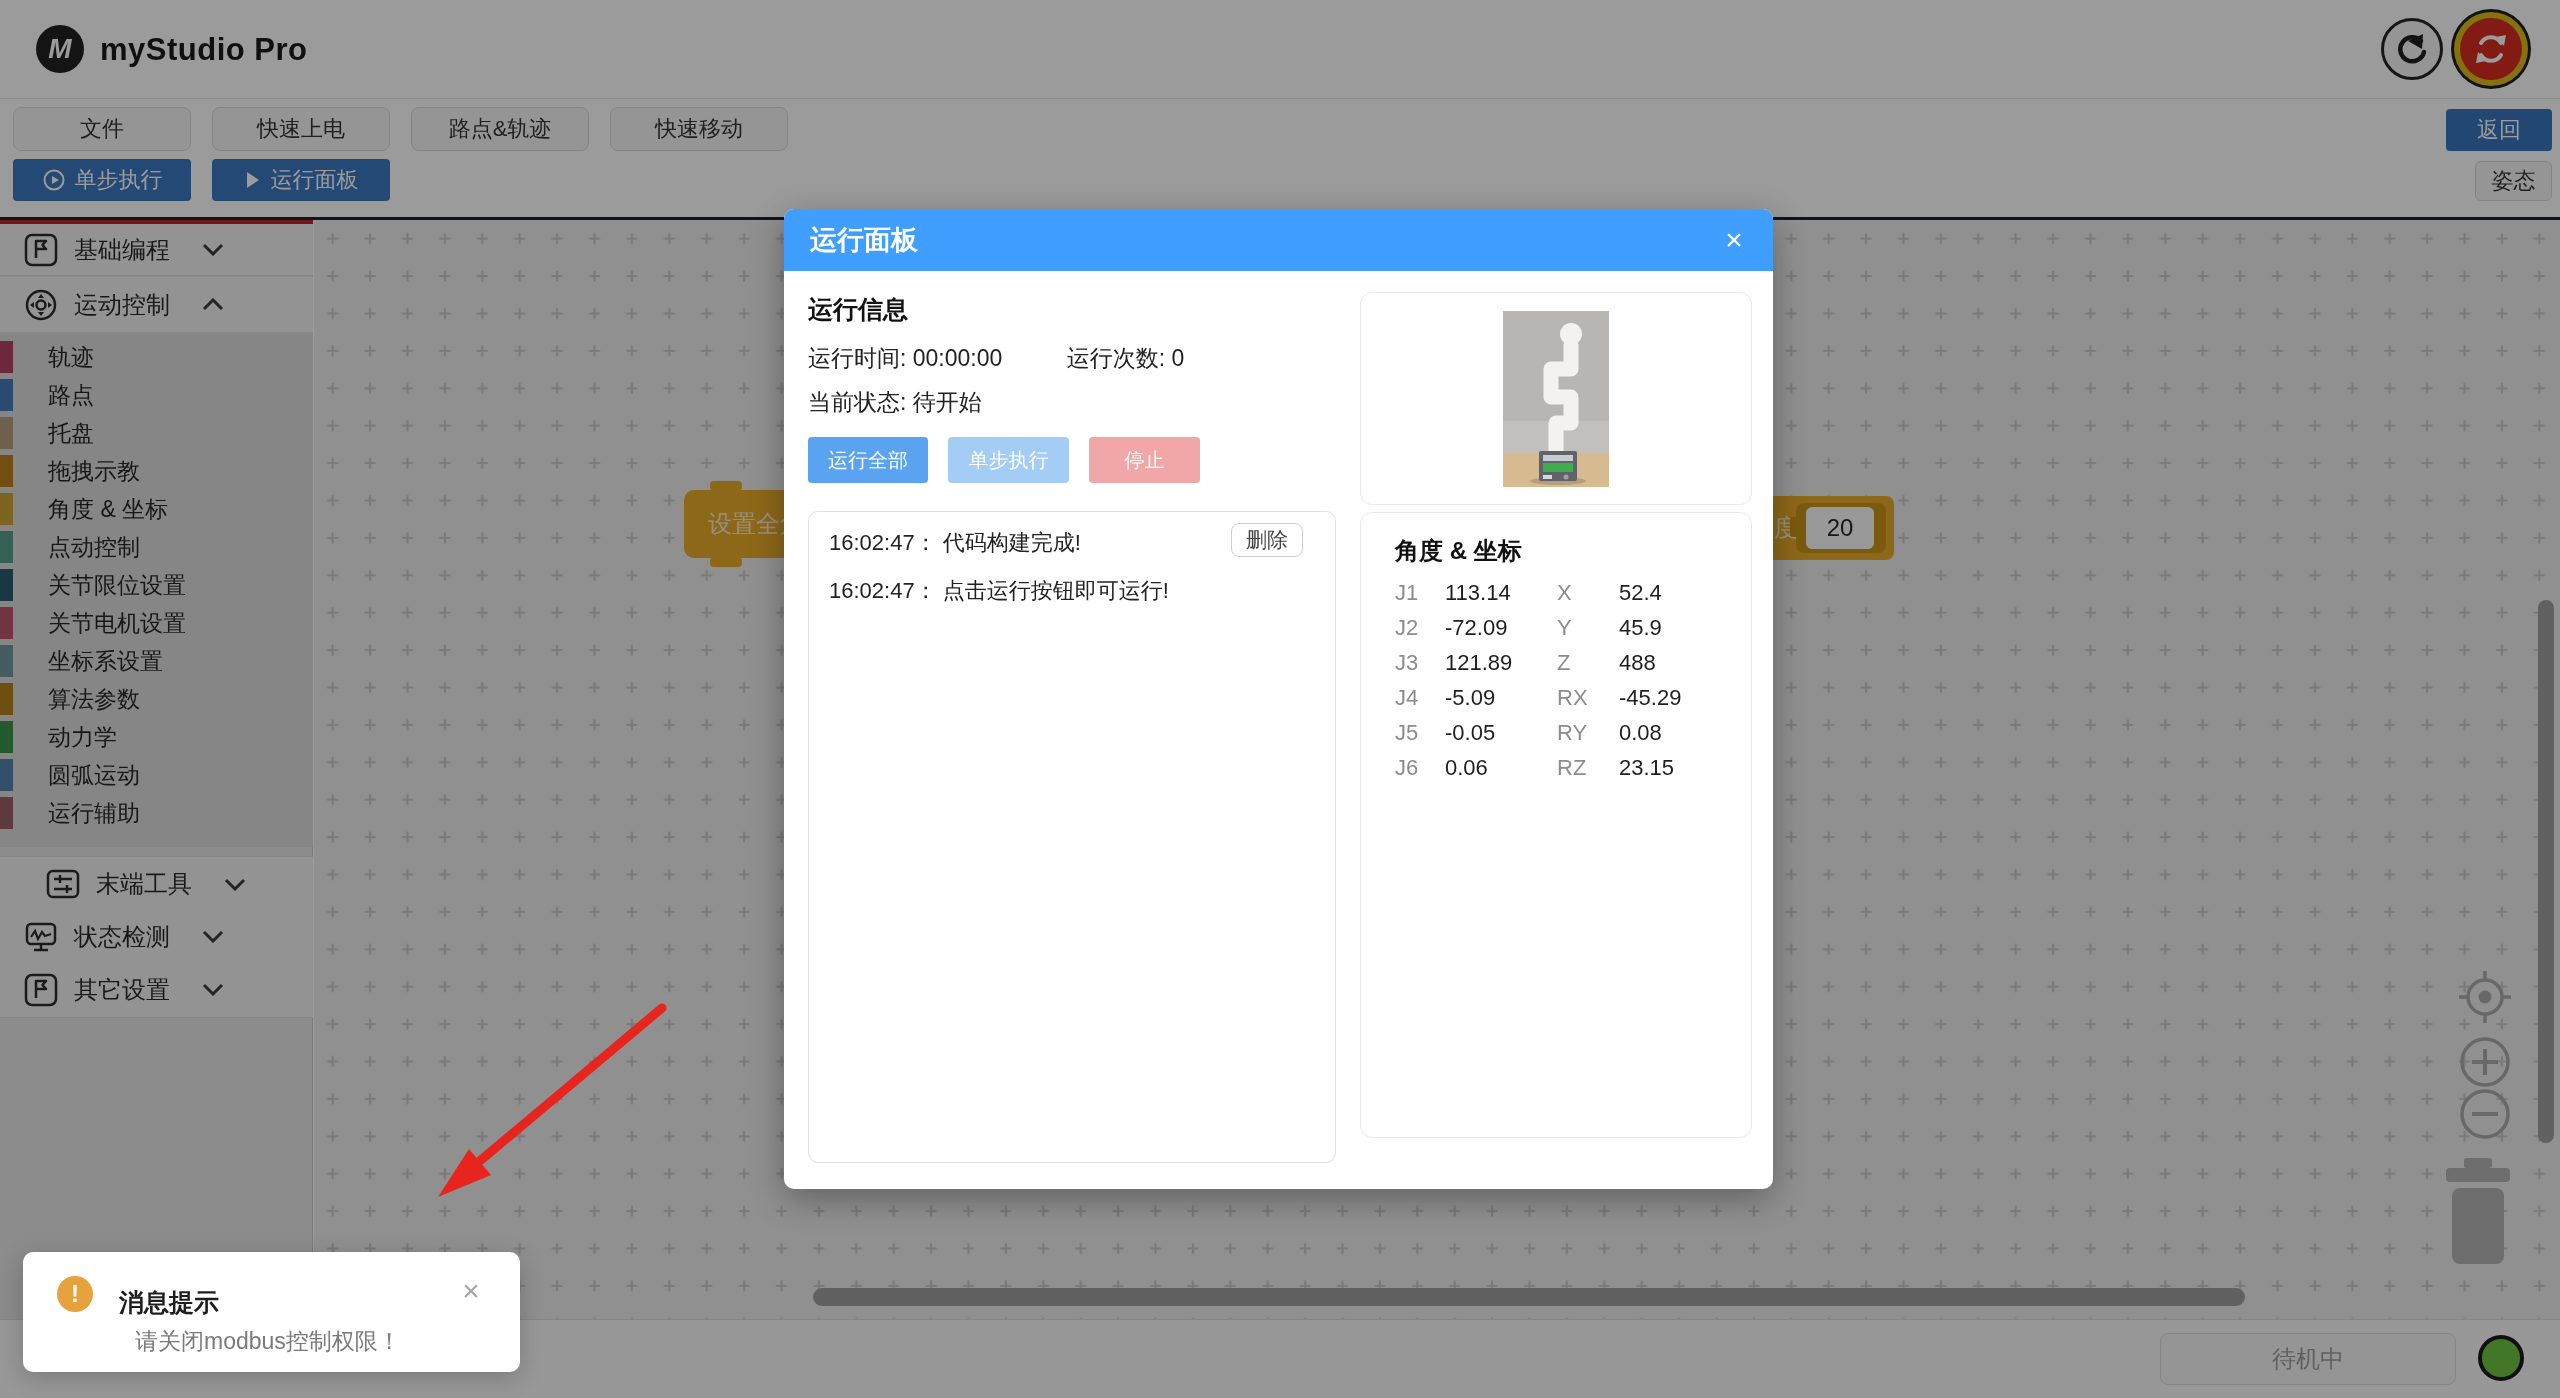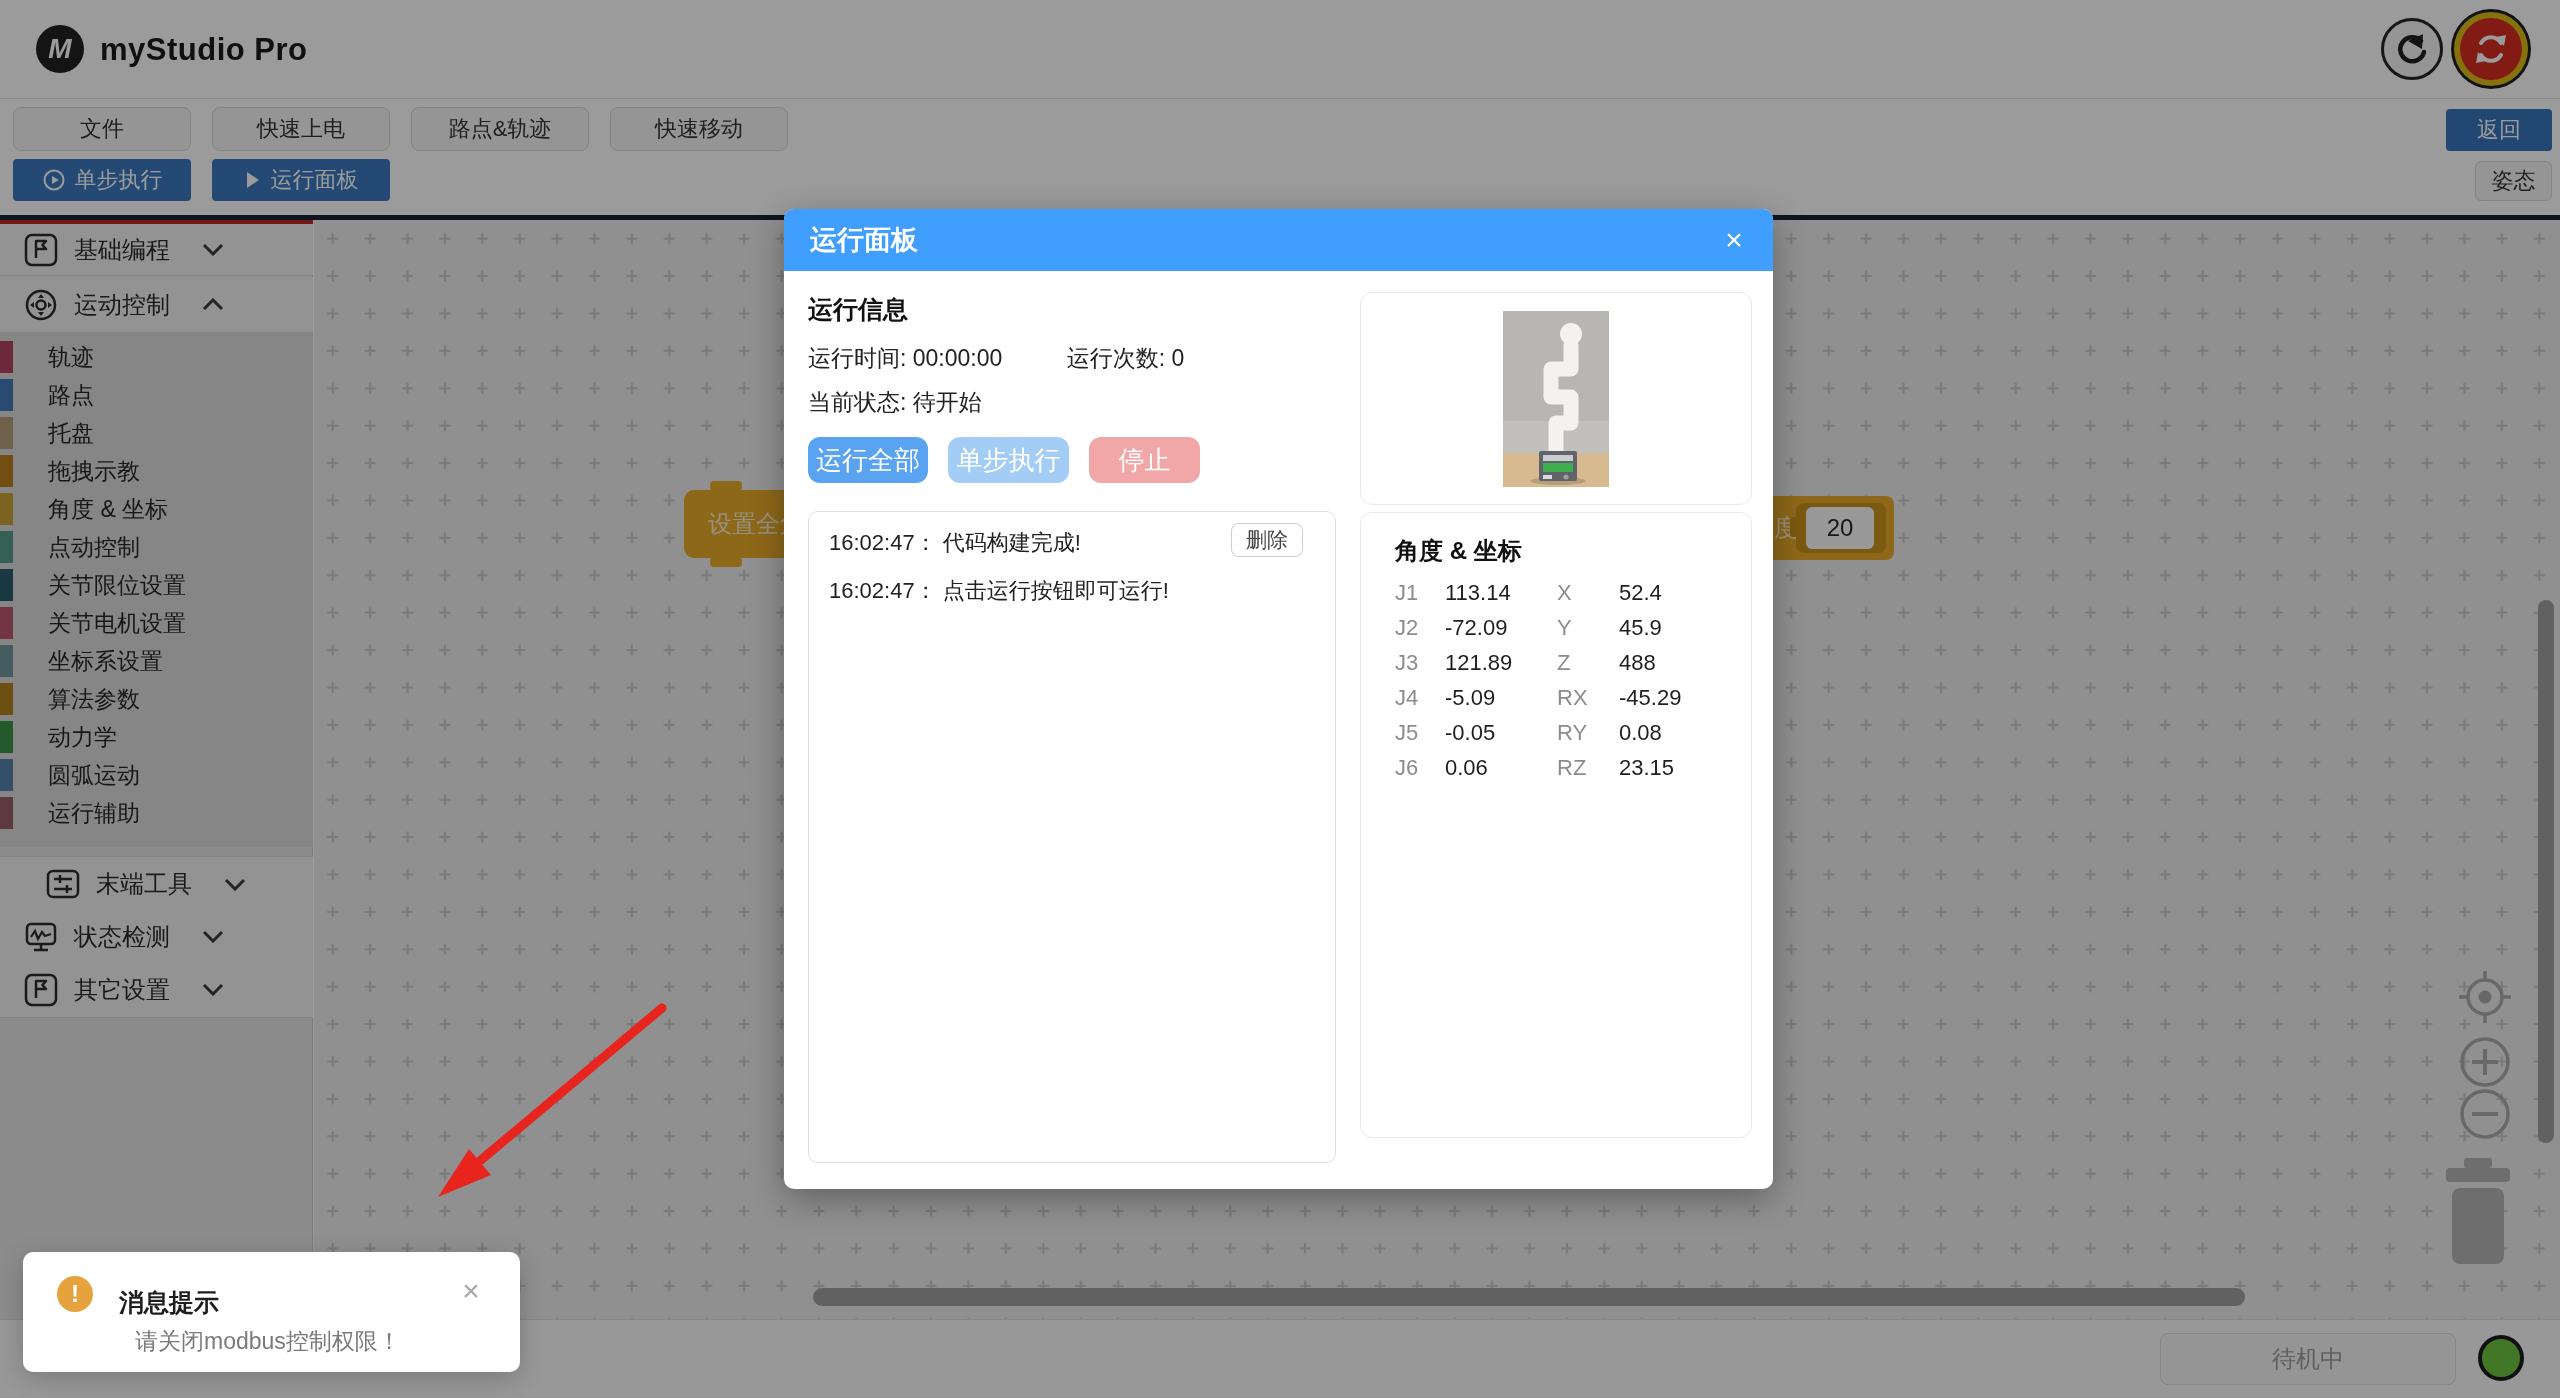--- a/index.html
+++ b/index.html
@@ -10,21 +10,21 @@
   .hdr{position:absolute;left:0;top:0;width:2560px;height:98px;background:#fff;}
   .logo{position:absolute;left:36px;top:25px;width:48px;height:48px;border-radius:50%;background:#181818;color:#fff;
         display:flex;align-items:center;justify-content:center;font-size:28px;font-weight:bold;font-style:italic;}
   .app-title{position:absolute;left:100px;top:32px;font-size:31px;font-weight:bold;color:#111;letter-spacing:.5px;}
   .undo-btn{position:absolute;left:2381px;top:18px;width:62px;height:62px;border-radius:50%;background:#f4f4f4;
             border:3px solid #1b1b1b;padding:0;display:flex;align-items:center;justify-content:center;cursor:pointer;}
   .estop-btn{position:absolute;left:2460px;top:18px;width:62px;height:62px;border-radius:50%;background:#d42318;
              border:none;box-shadow:0 0 0 6px #d9b90f,0 0 0 9px #141414;padding:0;display:flex;align-items:center;justify-content:center;cursor:pointer;}
 
   
-  .topbar{position:absolute;left:0;top:98px;width:2560px;height:122px;background:#fff;border-top:1px solid #e4e4e4;border-bottom:5px solid #0f172a;}
+  .topbar{position:absolute;left:0;top:98px;width:2560px;height:122px;background:#fff;border-top:1px solid #e4e4e4;border-bottom:3px solid #0f172a;}
   .tb-row1{position:absolute;left:13px;top:8px;display:flex;gap:21px;}
   .tb-btn{width:178px;height:44px;background:#f5f5f5;border:1px solid #d8d8d8;border-radius:8px;font-size:22px;color:#2b2b2b;cursor:pointer;}
   .back-btn{position:absolute;right:8px;top:10px;width:106px;height:42px;background:#316fba;border:none;border-radius:4px;color:#fff;font-size:22px;cursor:pointer;}
   .tb-row2{position:absolute;left:13px;top:60px;display:flex;gap:21px;}
   .run-panel-btn{width:178px;height:42px;background:#3273bd;border:none;border-radius:4px;color:#fff;font-size:22px;
                  display:flex;align-items:center;justify-content:center;gap:9px;cursor:pointer;}
   .pose-btn{position:absolute;right:8px;top:62px;width:77px;height:40px;background:#f5f5f5;border:1px solid #d8d8d8;border-radius:6px;font-size:22px;color:#2b2b2b;cursor:pointer;}
 
   
   .sidebar{position:absolute;left:0;top:220px;width:313px;height:1099px;background:#e6e6e6;border-right:1px solid #c9c9c9;}
@@ -74,21 +74,21 @@
   .modal{position:absolute;left:784px;top:209px;width:989px;height:980px;background:#fff;border-radius:10px;z-index:50;
          box-shadow:0 10px 34px rgba(0,0,0,.32);}
   .m-header{position:absolute;left:0;top:0;width:989px;height:62px;background:#409eff;border-radius:10px 10px 0 0;}
   .m-title{position:absolute;left:26px;top:0;line-height:62px;color:#fff;font-size:27px;font-weight:bold;}
   .m-close{position:absolute;right:16px;top:8px;width:46px;height:46px;background:none;border:none;color:#fff;font-size:30px;cursor:pointer;}
   .m-info-title{position:absolute;left:24px;top:84px;font-size:25px;font-weight:bold;color:#111;}
   .m-row1{position:absolute;left:24px;top:134px;font-size:23px;color:#222;}
   .m-row1 .sp{margin-left:58px;}
   .m-row2{position:absolute;left:24px;top:178px;font-size:23px;color:#222;}
   .m-btns{position:absolute;left:24px;top:228px;display:flex;gap:20px;}
-  .m-btn{height:46px;border:none;border-radius:12px;color:#fff;font-size:26px;cursor:pointer;}
+  .m-btn{height:46px;border:none;border-radius:4px;color:#fff;font-size:20px;cursor:pointer;}
   .btn-runall{width:120px;background:#5aa3f1;}
   .btn-step{width:121px;background:#a4cdf5;}
   .btn-stop{width:111px;background:#f1a7a7;}
   .log-box{position:absolute;left:24px;top:302px;width:528px;height:652px;border:1px solid #e0e0e0;border-radius:10px;background:#fff;}
   .log-entries{position:absolute;left:20px;top:16px;width:400px;display:flex;flex-direction:column;gap:18px;}
   .log-entry{font-size:22px;color:#222;line-height:30px;}
   .del-btn{position:absolute;right:32px;top:11px;width:72px;height:34px;background:#fff;border:1px solid #cfcfcf;border-radius:8px;
            font-size:21px;color:#444;cursor:pointer;}
   .img-card{position:absolute;left:576px;top:83px;width:392px;height:213px;border:1px solid #e9e9e9;border-radius:12px;background:#fff;
             display:flex;align-items:center;justify-content:center;}

